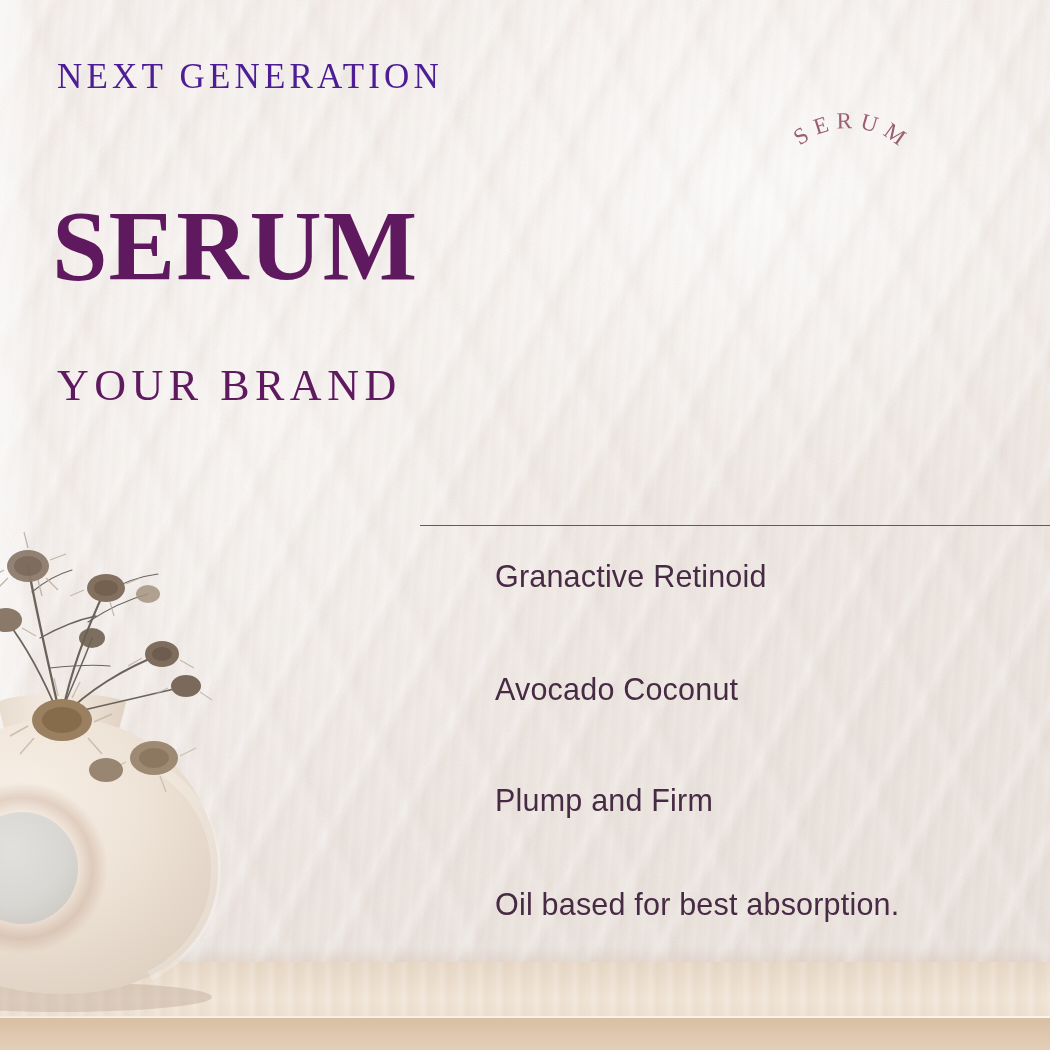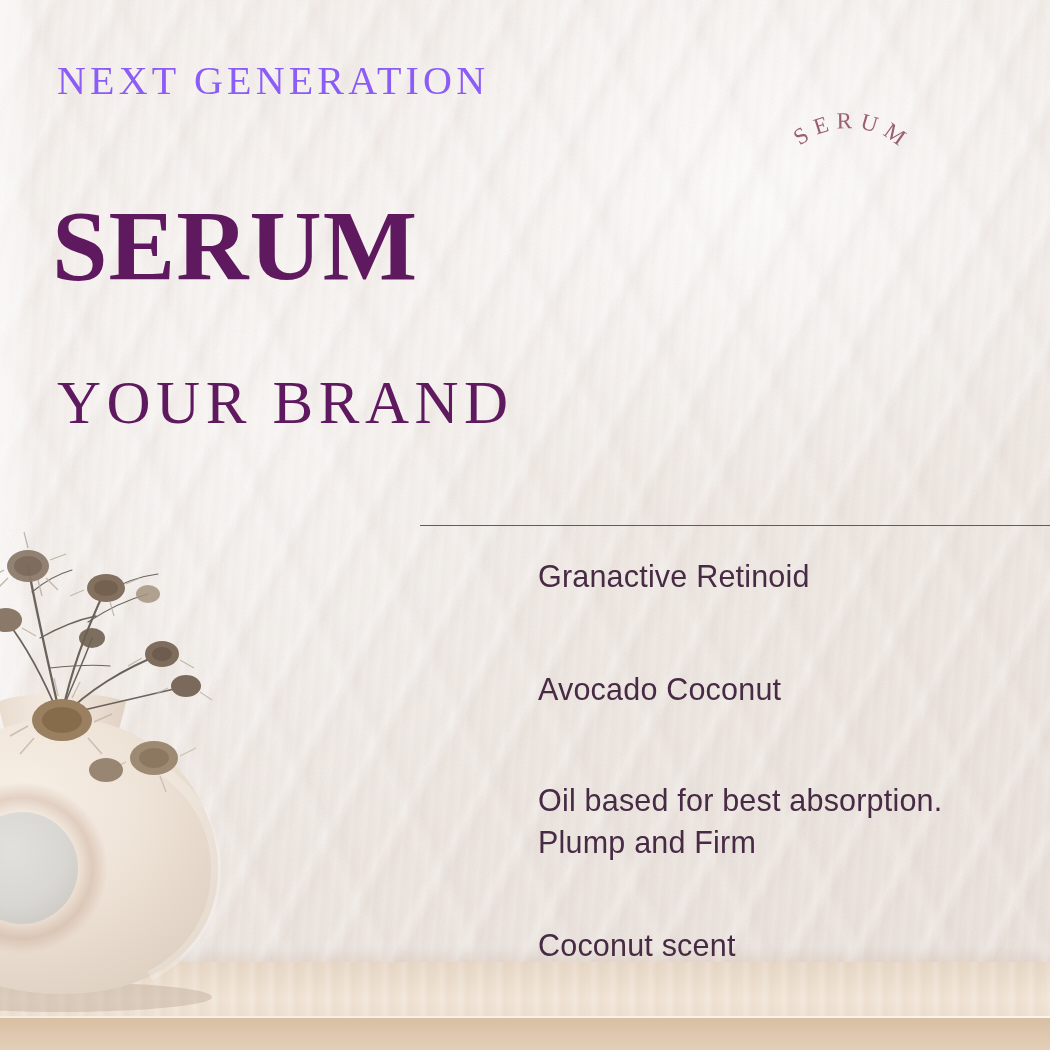--- a/index.html
+++ b/index.html
@@ -119,44 +119,44 @@
     width: 400px;
     height: 560px;
   }
 
   
   .kicker {
     position: absolute;
     left: 57px;
     top: 57px;
     font-family: "Liberation Serif", serif;
-    font-size: 40px;
+    font-size: 35px;
     letter-spacing: 4.2px;
-    color: #8b5cf6;
+    color: #4c1d95;
     white-space: nowrap;
   }
   .title-1, .title-2 {
     position: absolute;
     left: 52px;
     font-family: "Liberation Serif", serif;
     font-weight: 700;
     color: #5f1a5f;
     letter-spacing: 1px;
     line-height: 1;
     white-space: nowrap;
   }
   .title-1 { top: 104px; font-size: 100px; }
   .title-2 { top: 196px; font-size: 100px; }
 
   .brand {
     position: absolute;
     left: 57px;
-    top: 368px;
+    top: 360px;
     font-family: "Liberation Serif", serif;
-    font-size: 61px;
+    font-size: 44px;
     letter-spacing: 5.5px;
     color: #5f1a5f;
     white-space: nowrap;
   }
 
   .divider {
     position: absolute;
     left: 420px;
     right: 0;
     top: 525px;
@@ -170,21 +170,20 @@
     left: 495px;
     top: 556px;
     width: 545px;
   }
   .feature {
     font-family: "Liberation Sans", sans-serif;
     font-size: 30.5px;
     color: #472a44;
     letter-spacing: 0.2px;
     line-height: 1.35;
-    margin-left: 43px;
   }
   .feature.f1 { margin-bottom: 72px; }
   .feature.f2 { margin-bottom: 70px; }
   .feature.f3 { margin-bottom: 62px; }
 
   
   .badge {
     position: absolute;
     left: 782px;
     top: 112px;
@@ -370,18 +369,17 @@
     <text>
       <textPath href="#badgeArc" startOffset="4%">SERUM</textPath>
     </text>
   </svg>
 
   <div class="divider"></div>
 
   <div class="features">
     <div class="feature f1">Granactive Retinoid</div>
     <div class="feature f2">Avocado Coconut</div>
+    <div class="feature f3">Plump and Firm</div>
     <div class="feature">Oil based for best absorption.</div>
-    <div class="feature f3">Plump and Firm</div>
-    <div class="feature">Coconut scent</div>
   </div>
 
 </div>
 
 </body></html>

